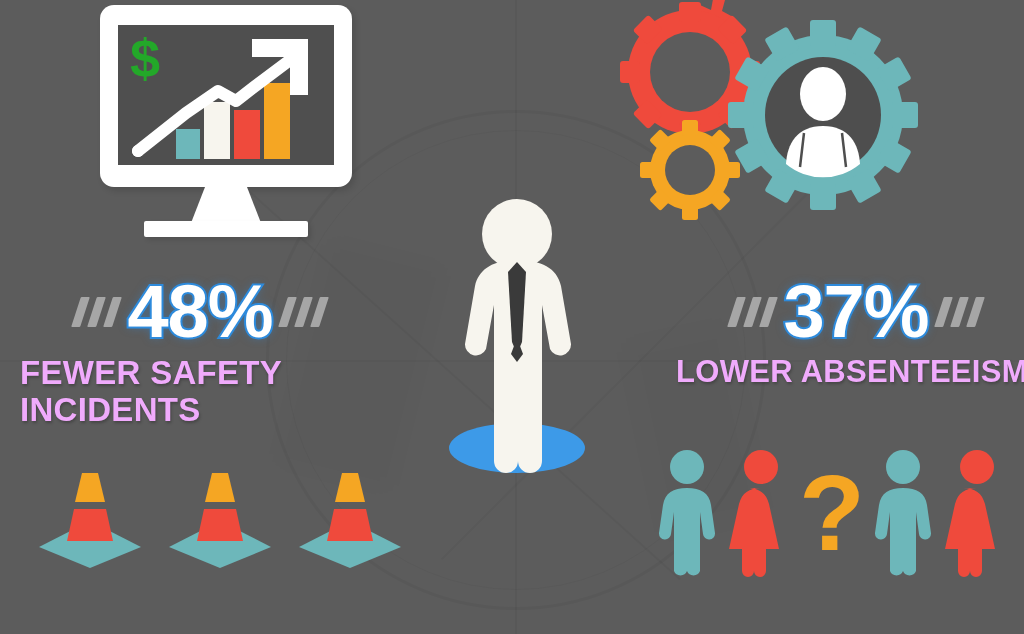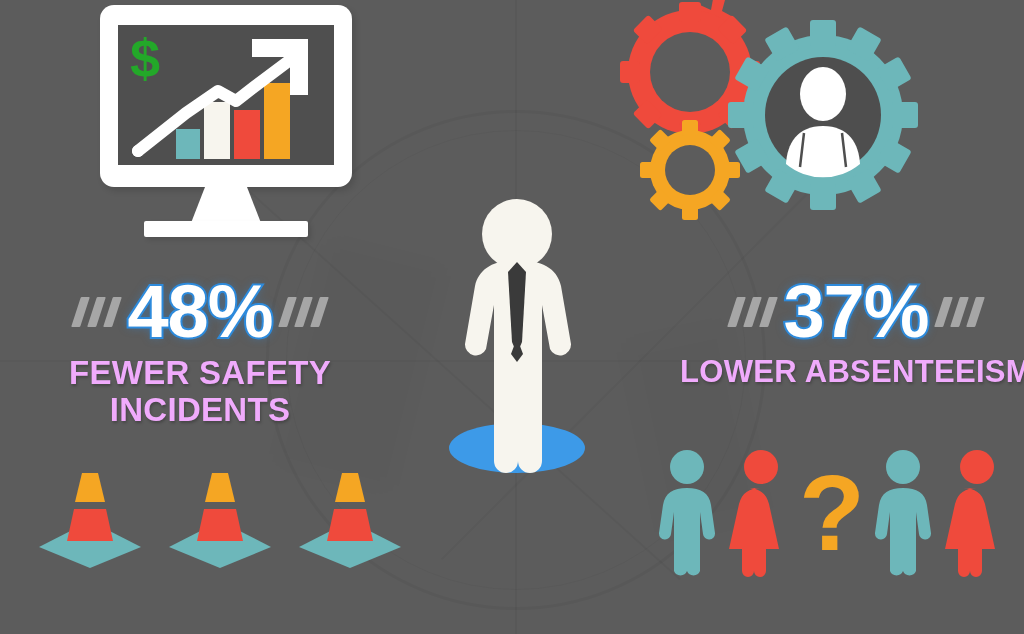--- a/index.html
+++ b/index.html
@@ -102,21 +102,21 @@
   }
   .mon-foot {
     position: absolute; left: 44px; top: 216px;
     width: 164px; height: 16px;
     background: #ffffff;
     border-radius: 2px;
     box-shadow: 3px 3px 5px rgba(0,0,0,0.12);
   }
 
   
-  .stat { position: absolute; text-align: center; }
+  .stat { position: absolute; text-align: left; }
   .stat-row { display: flex; align-items: center; justify-content: center; gap: 10px; }
   .slashes { display: flex; gap: 7px; }
   .slash {
     width: 9px; height: 30px;
     background: #a6a6a6;
     transform: skewX(-18deg);
     border-radius: 1px;
   }
   .pct {
     font-size: 74px;

